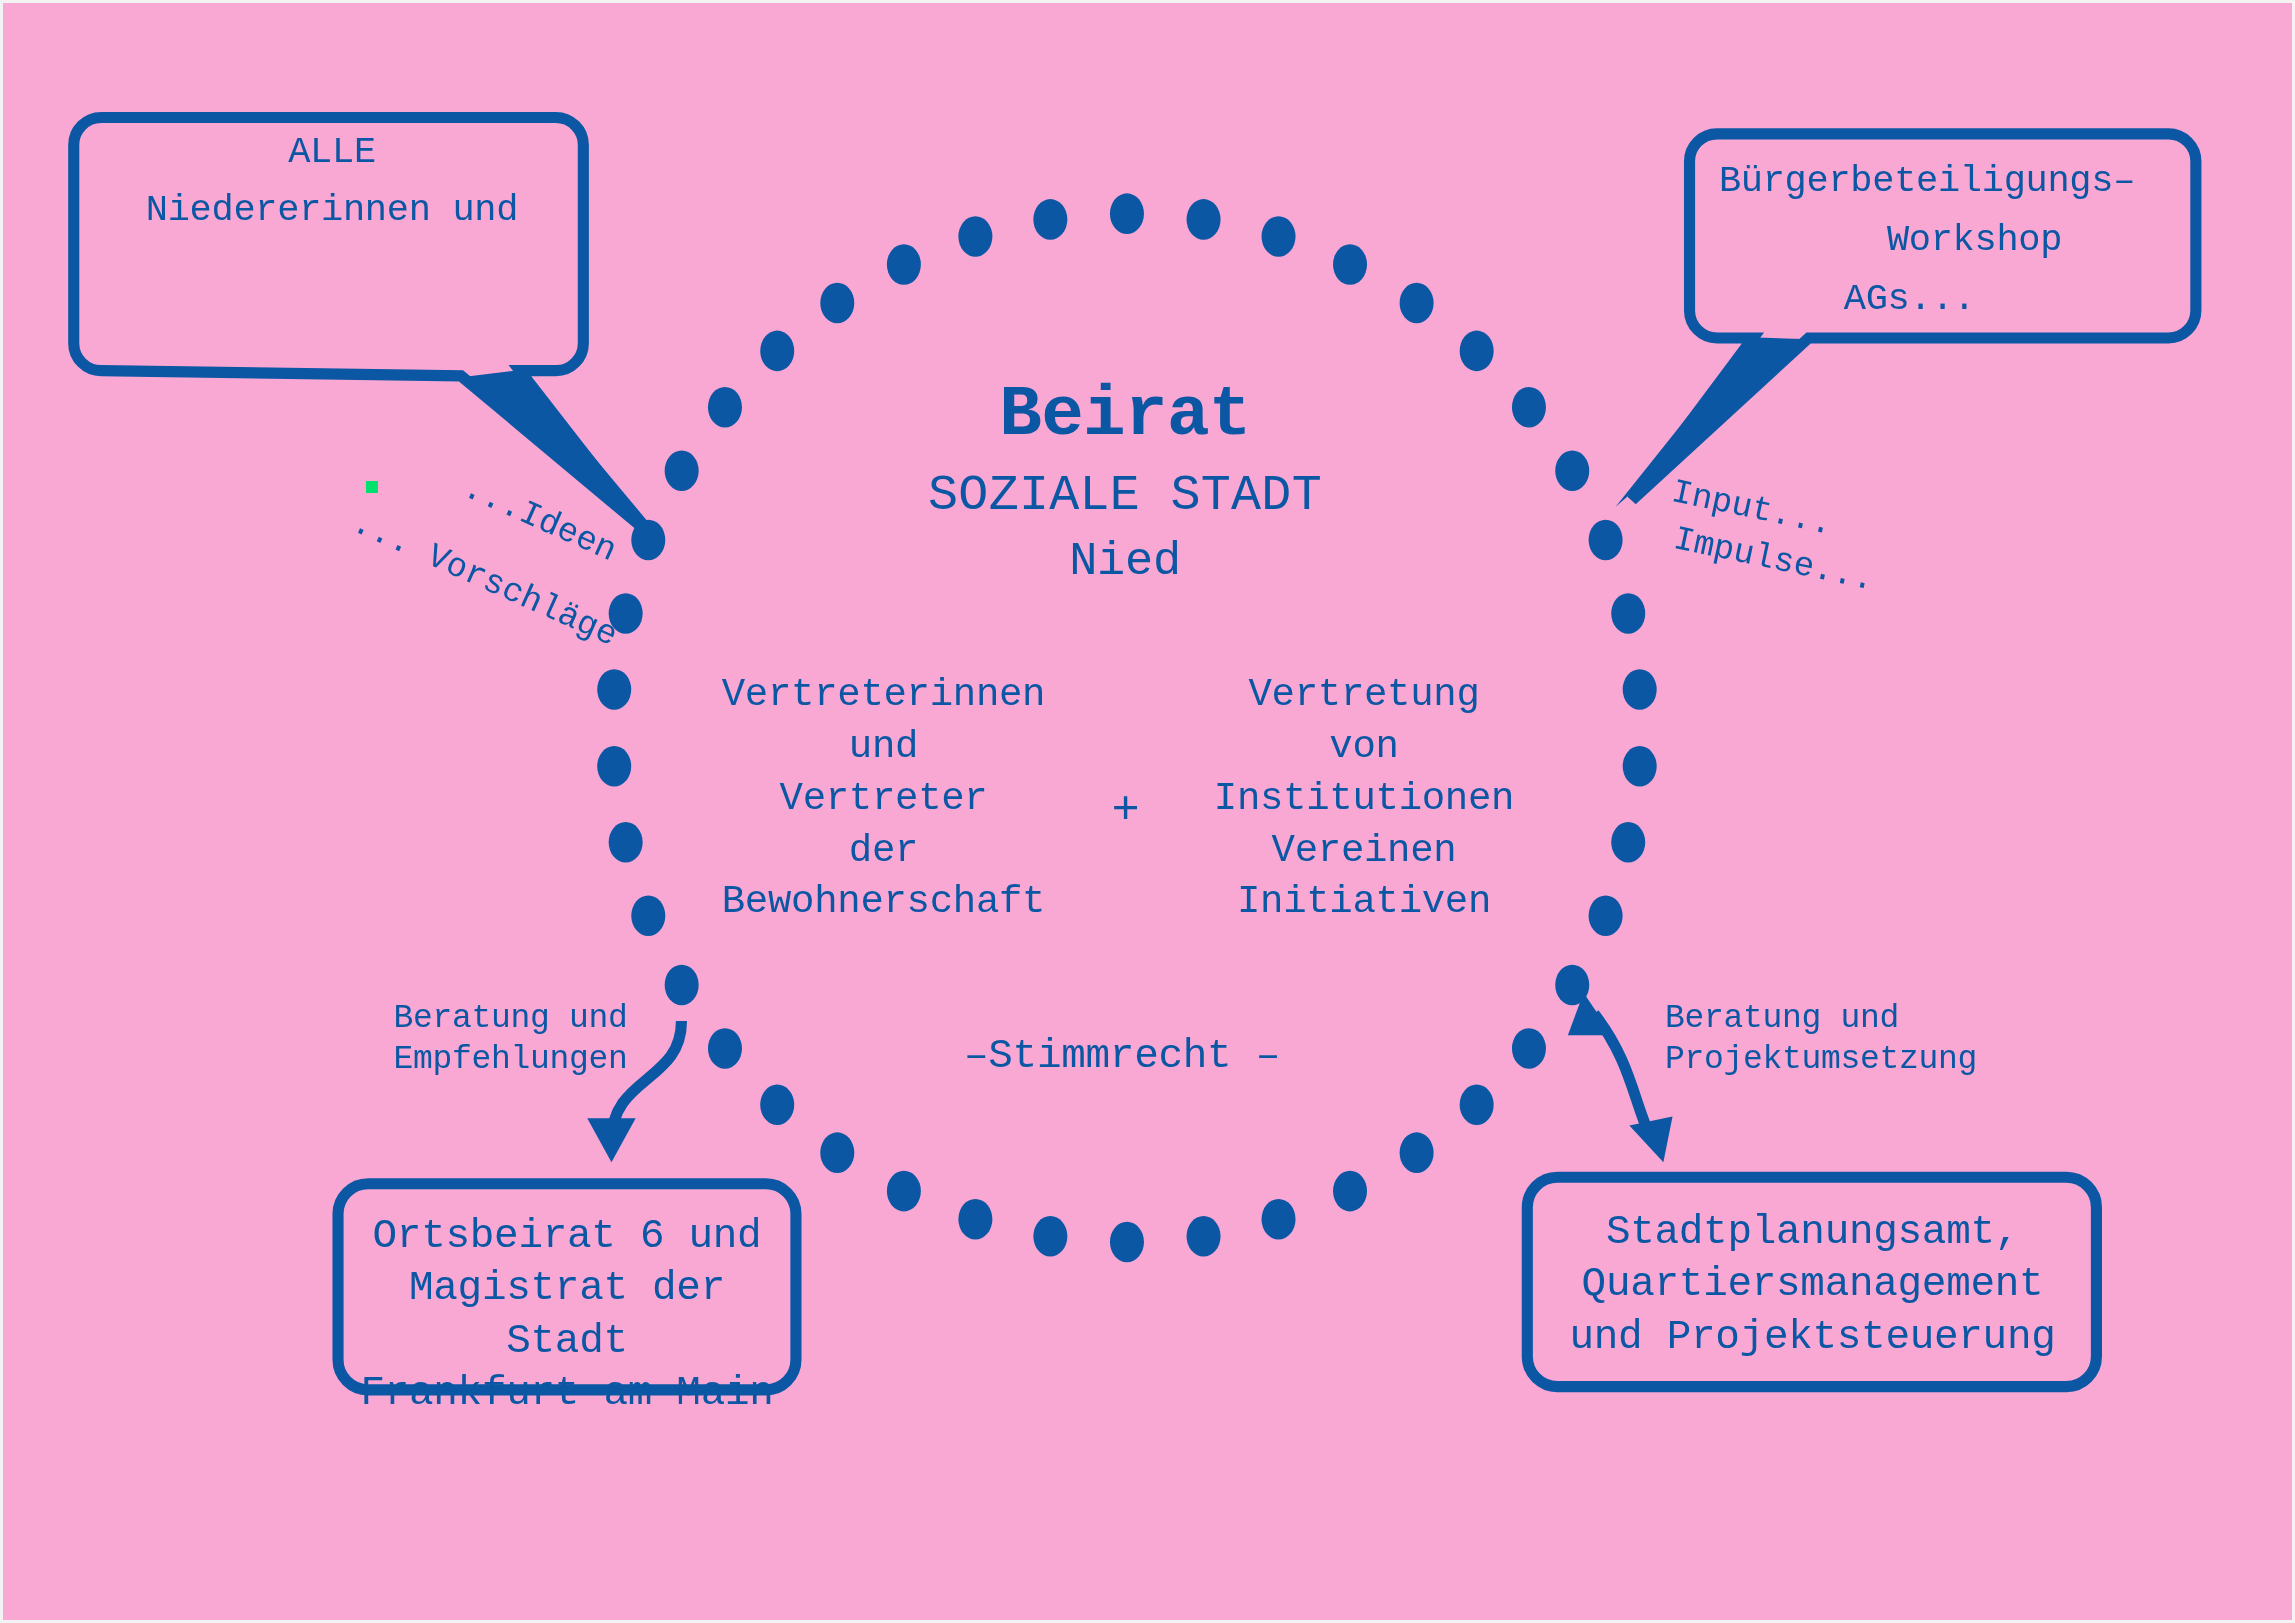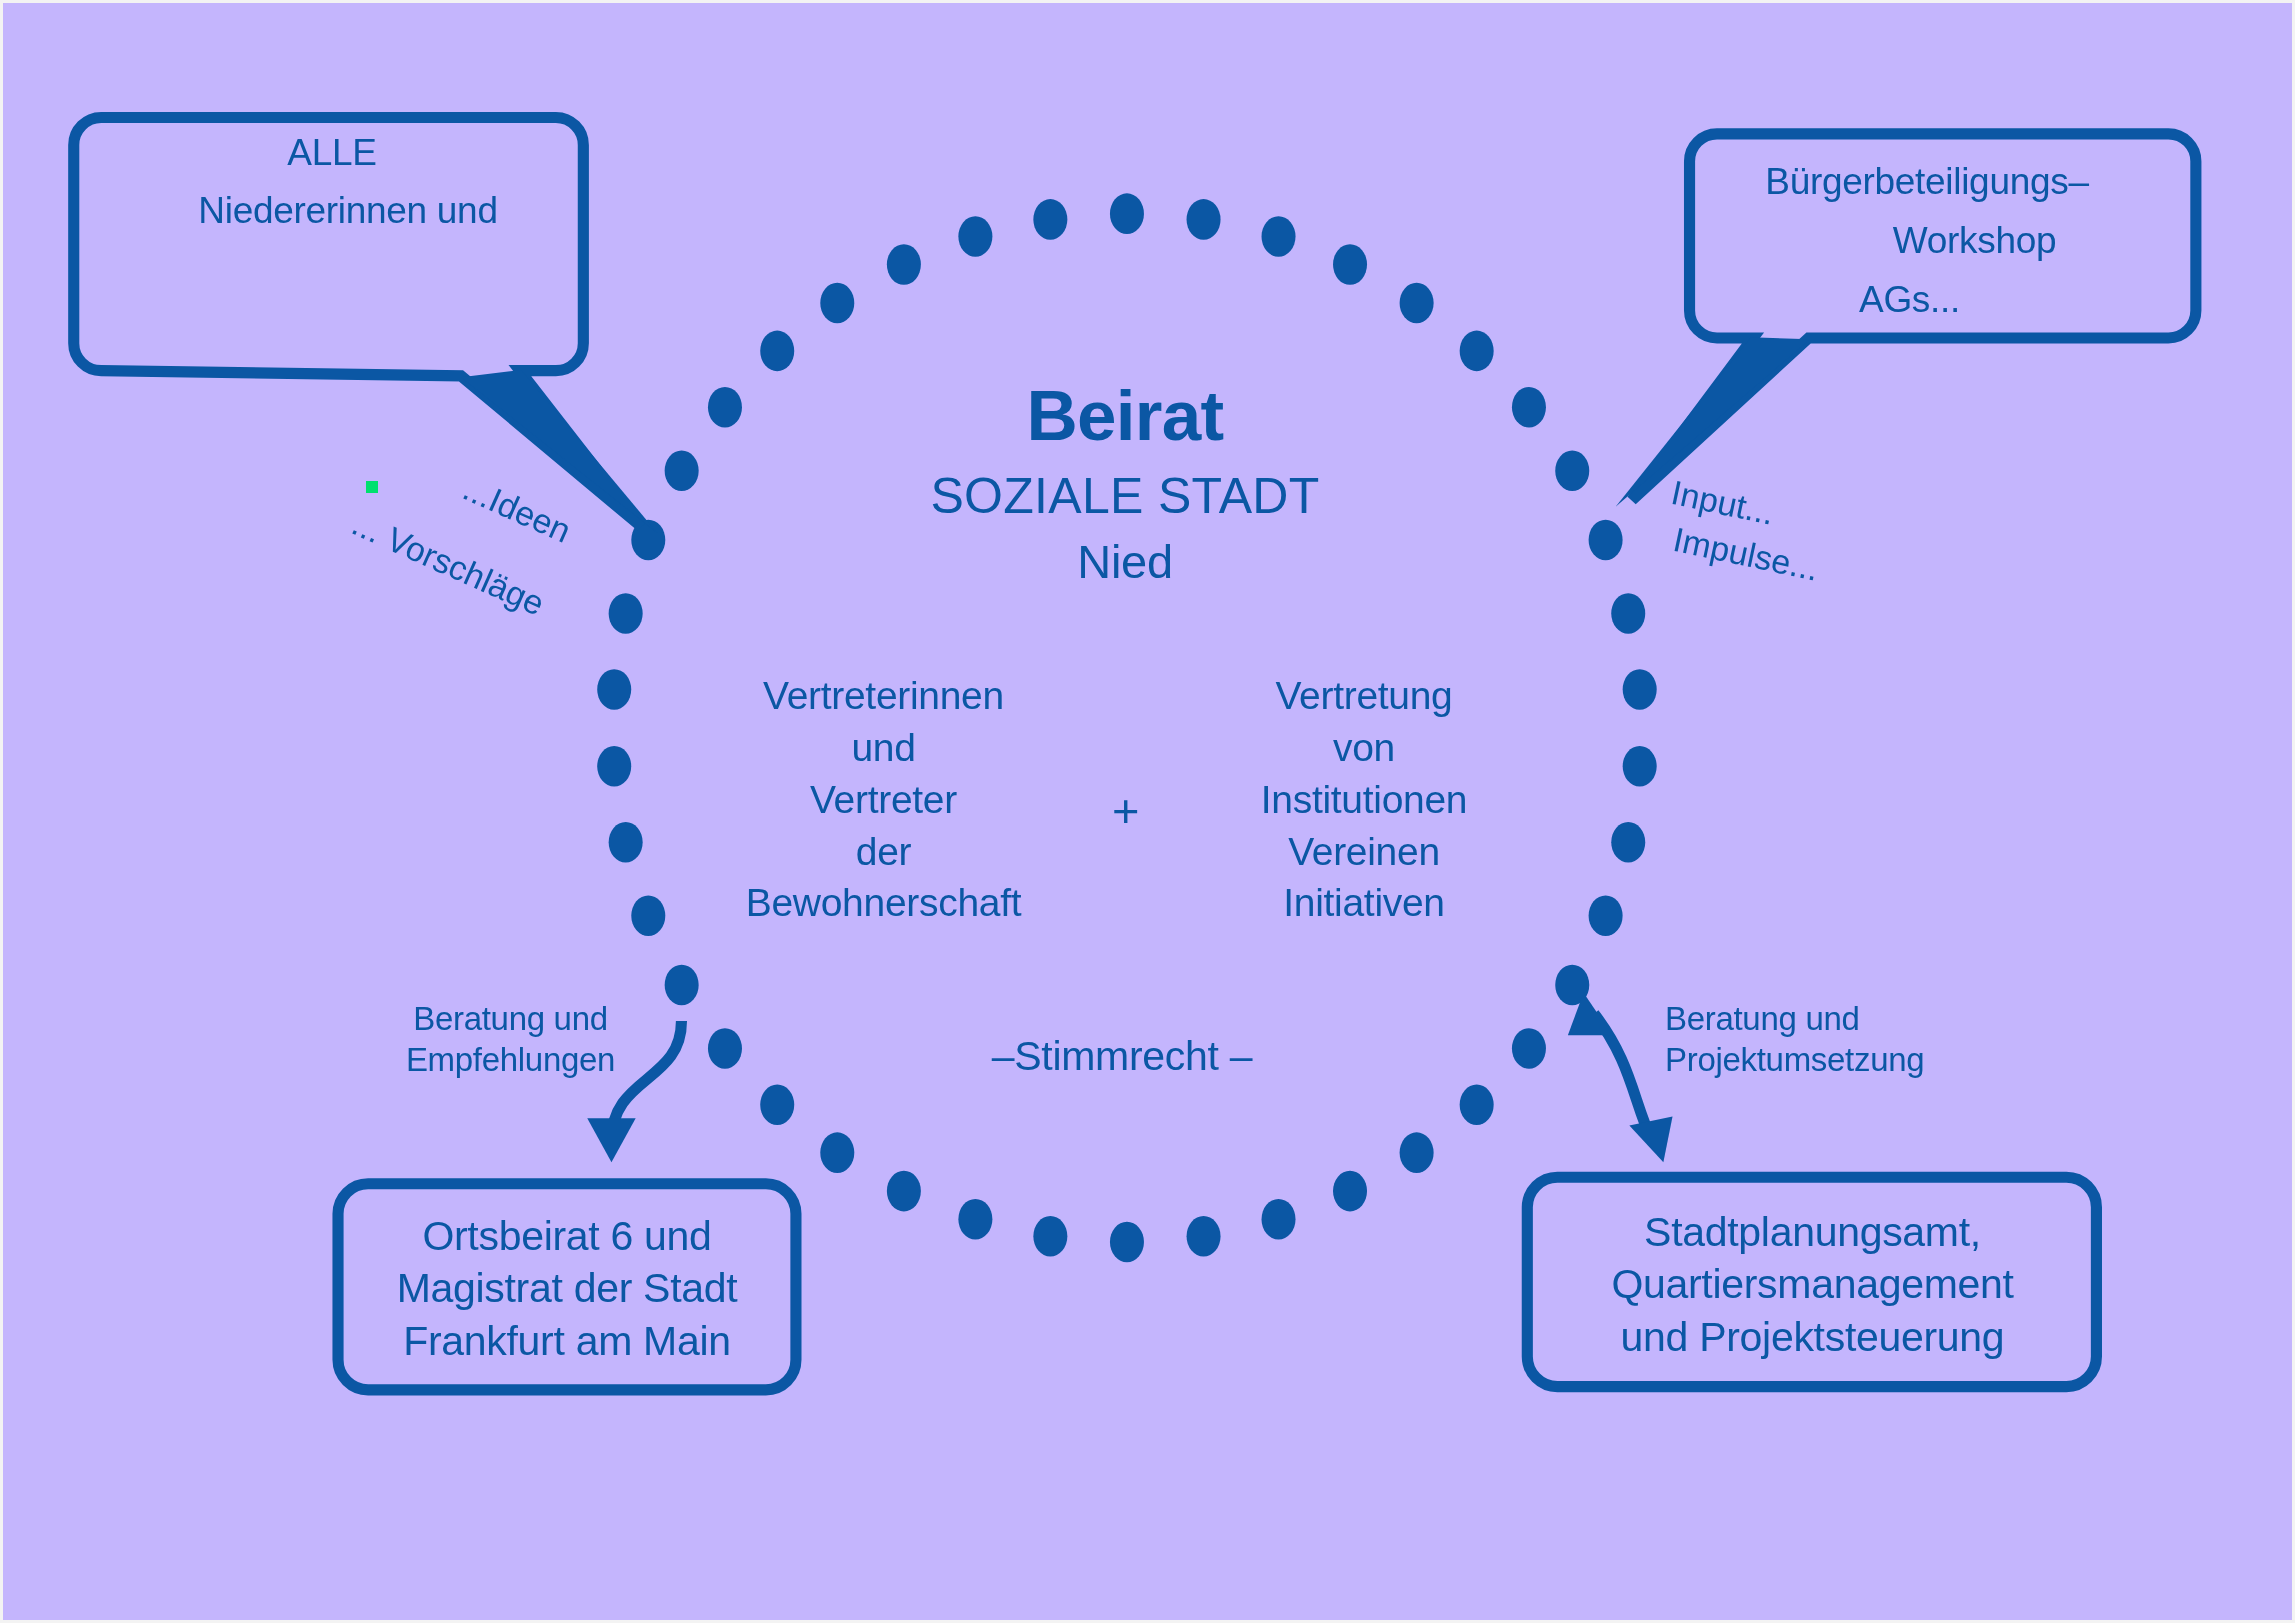--- a/index.html
+++ b/index.html
@@ -5,24 +5,25 @@
 <style>
   html,body{margin:0;padding:0;}
   body{
     background:#ffffff;
     font-family:"Liberation Sans", sans-serif;
   }
   #stage{
     position:relative;
     width:2295px;
     height:1623px;
-    background:#c4b5fd;
+    background:#f9a8d4;
     overflow:hidden;
     box-sizing:border-box;
     border:3.9px solid #f3f3f3;
+    font-family:Liberation Mono, monospace;
   }
   #stage svg.layer{
     position:absolute;
     left:0; top:0;
     width:2295px;
     height:1623px;
     overflow:visible;
   }
   .txt{
     position:absolute;
@@ -181,21 +182,21 @@
       <path d="M 2416 1513 L 2460 1578 L 2392 1578 Z" fill="#0b57a4"></path>
       <path d="M 2538 1772 L 2486 1716 L 2552 1702 Z" fill="#0b57a4"></path>
     </g>
 
     <rect x="512" y="1805" width="700" height="315" rx="46" ry="46" fill="none" stroke="#0b57a4" stroke-width="17"></rect>
 
     <rect x="2330" y="1795" width="870" height="320" rx="46" ry="46" fill="none" stroke="#0b57a4" stroke-width="17"></rect>
   </svg>
 
   <div class="txt bubble-text" style="left:77px; top:128px; width:504px;">ALLE</div>
-  <div class="txt bubble-text" style="left:77px; top:186px; width:504px;padding-left:16px;">Niedererinnen und</div>
+  <div class="txt bubble-text" style="left:77px; top:186px; width:504px;">Niedererinnen und</div>
 
   <div class="txt bubble-text" style="left:1693px; top:157px; width:462px;">Bürgerbeteiligungs–</div>
   <div class="txt bubble-text" style="left:1693px; top:216px; width:493px;margin-left:32px;">Workshop</div>
   <div class="txt bubble-text" style="left:1693px; top:275px; width:427px;">AGs...</div>
 
   <div class="txt title-main" style="left:795px; top:357px; width:654px;margin-top:16px;">Beirat</div>
   <div class="txt title-sub" style="left:795px; top:465px; width:654px;">SOZIALE STADT</div>
   <div class="txt title-sub2" style="left:795px; top:533px; width:654px;">Nied</div>
 
   <div class="txt col-text" style="left:707px; top:667px; width:347px;">Vertreterinnen

